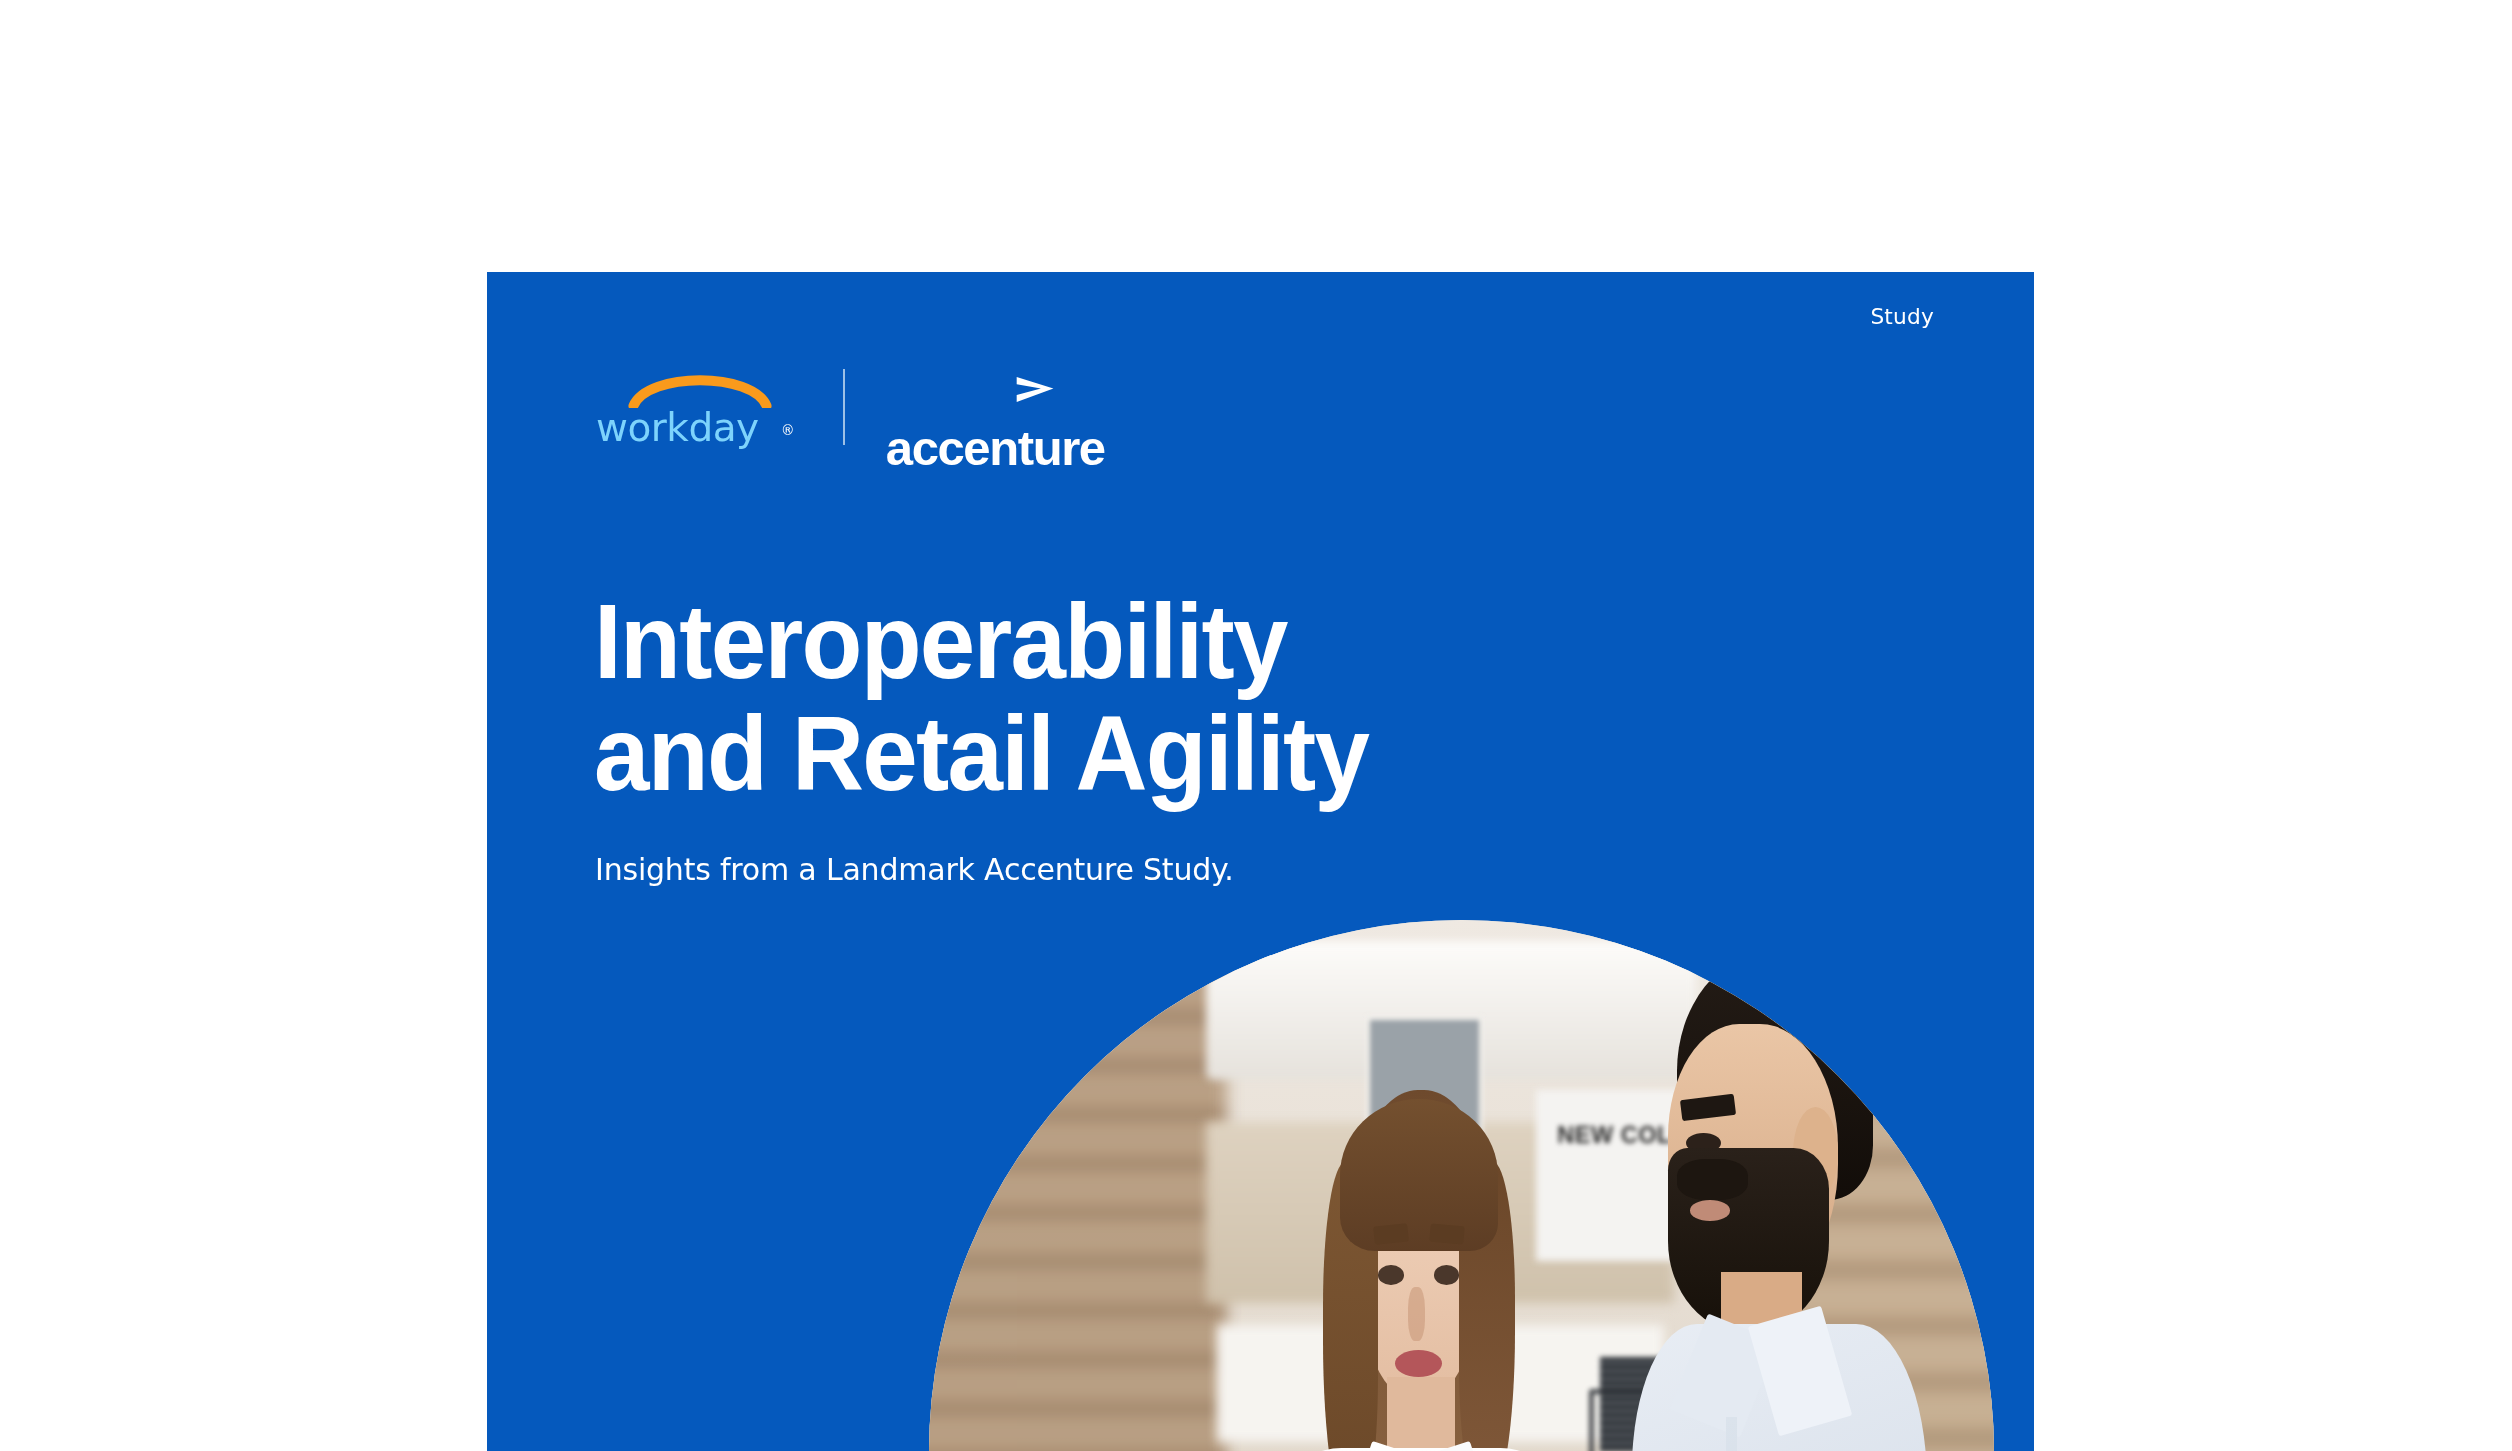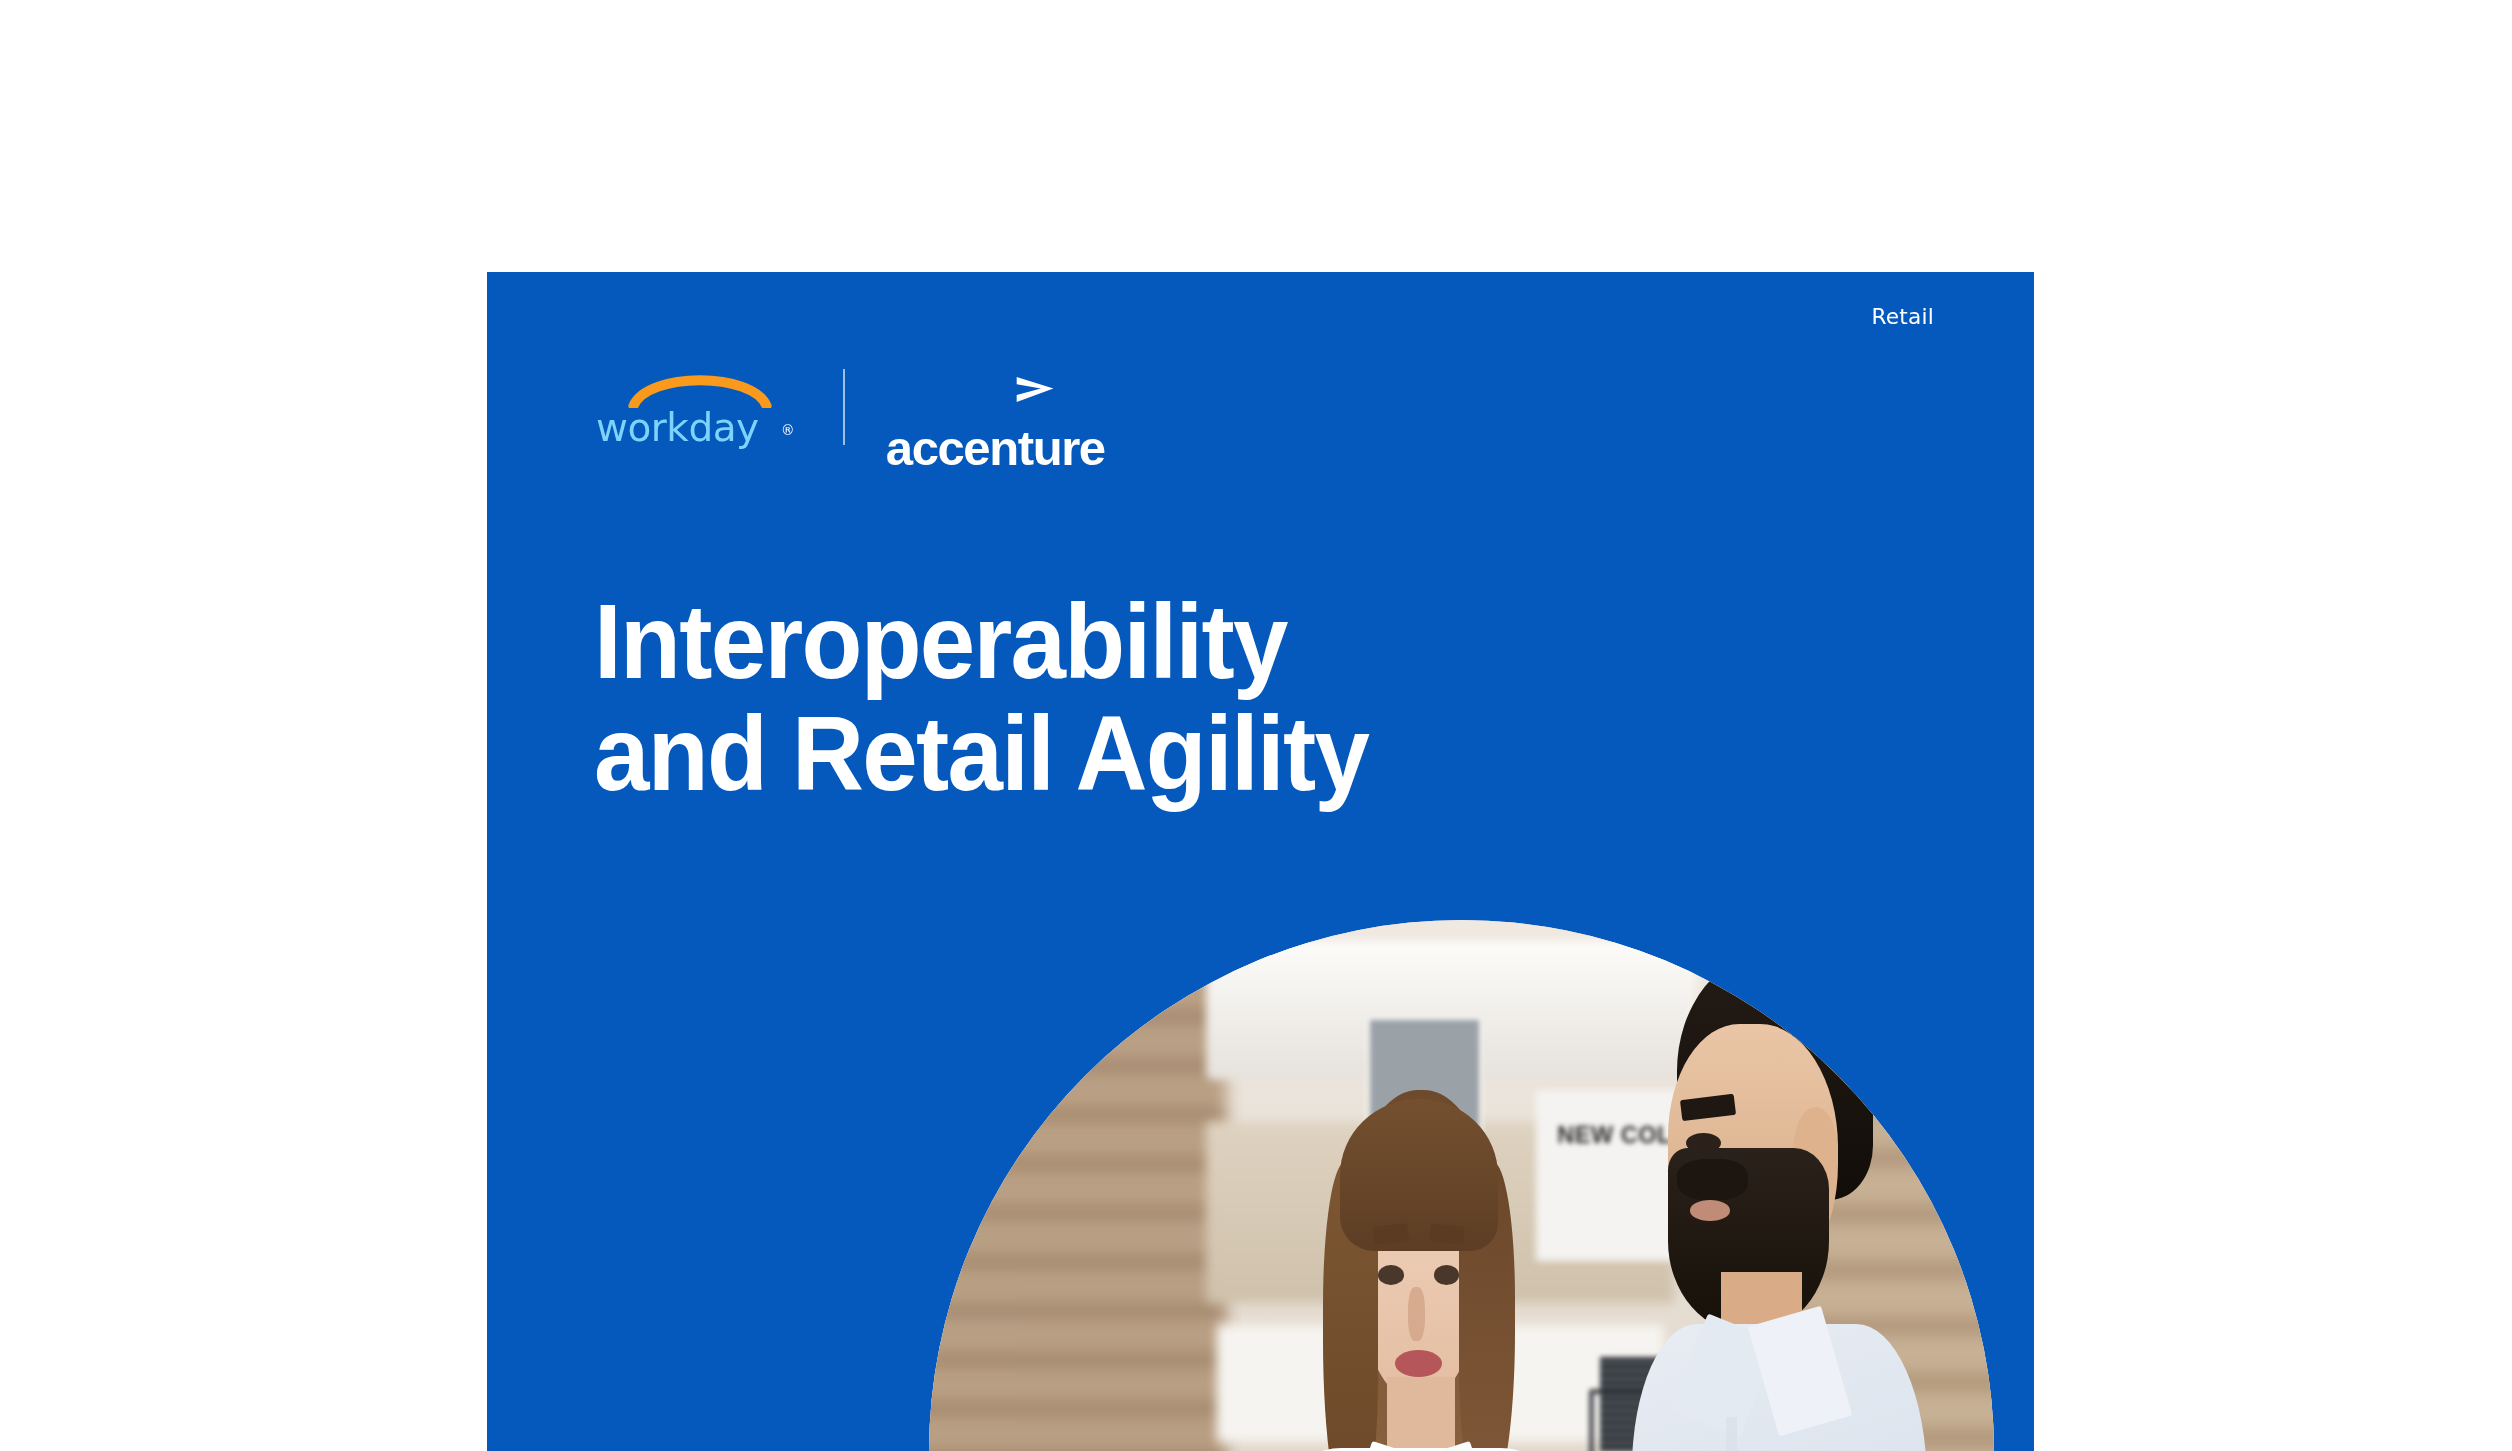--- a/index.html
+++ b/index.html
@@ -268,24 +268,25 @@
       <div class="lockup-divider"></div>
 
       <div class="accenture-logo">
         <svg class="accenture-arrow" viewBox="0 0 48 32">
           <path d="M3 2 L44 15 L3 30 L3 22 L30 15 L3 10 Z" fill="#ffffff"></path>
         </svg>
         <span class="accenture-word">accenture</span>
       </div>
     </div>
 
-    <div class="doc-type">Retail</div>
+    <div class="doc-type">Study</div>
 
     <h1 class="headline">Interoperability
 and Retail Agility</h1>
+    <p class="subtitle">Insights from a Landmark Accenture Study.</p>
 
     <div class="photo-circle">
       <div class="photo-inner">
 
         <div class="bg-wall"></div>
 
         <div class="shelf-left"></div>
         <div class="shelf-right"></div>
         <div class="ceiling-panel"></div>
         <div class="wall-panel"></div>

